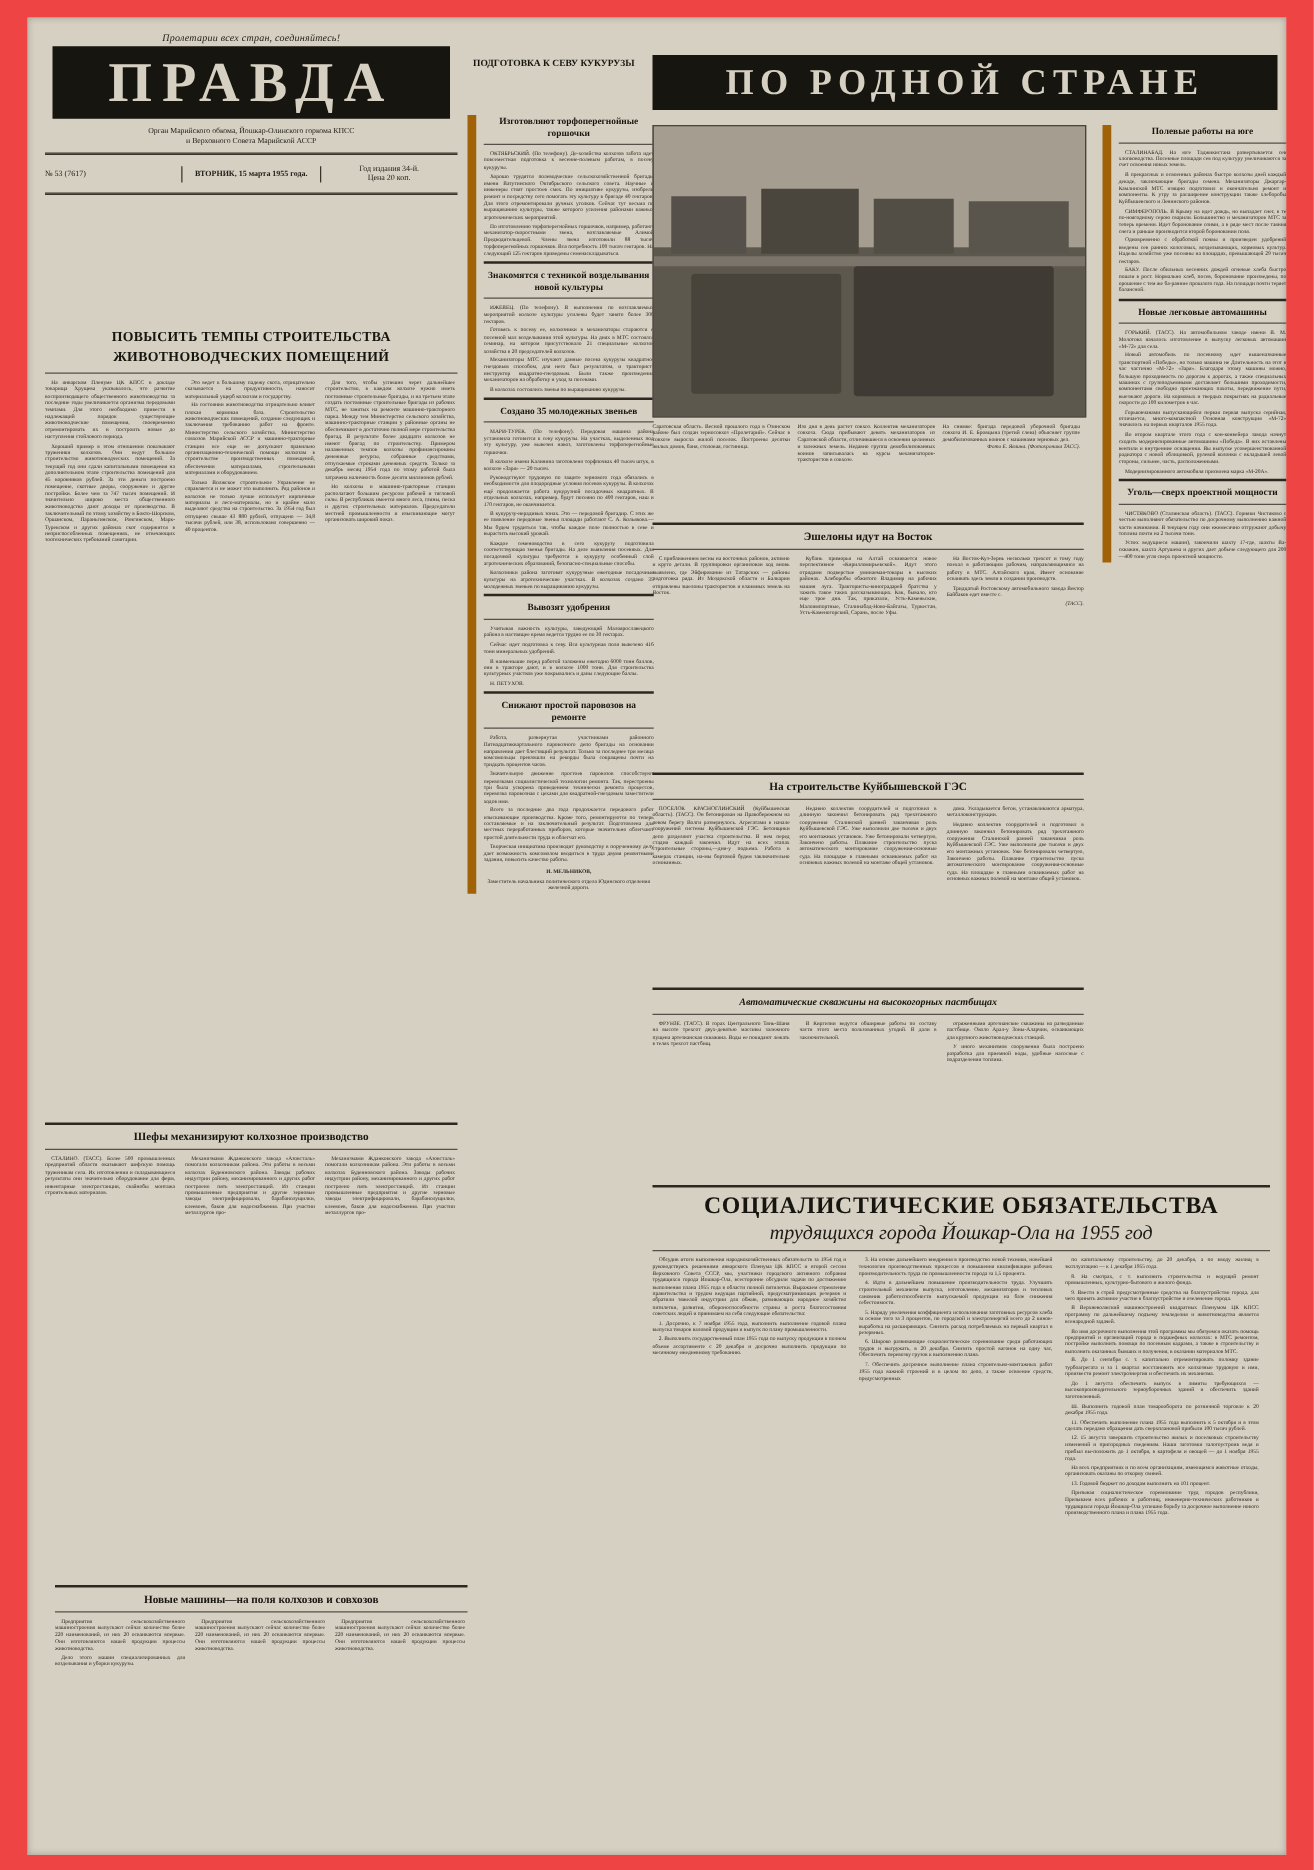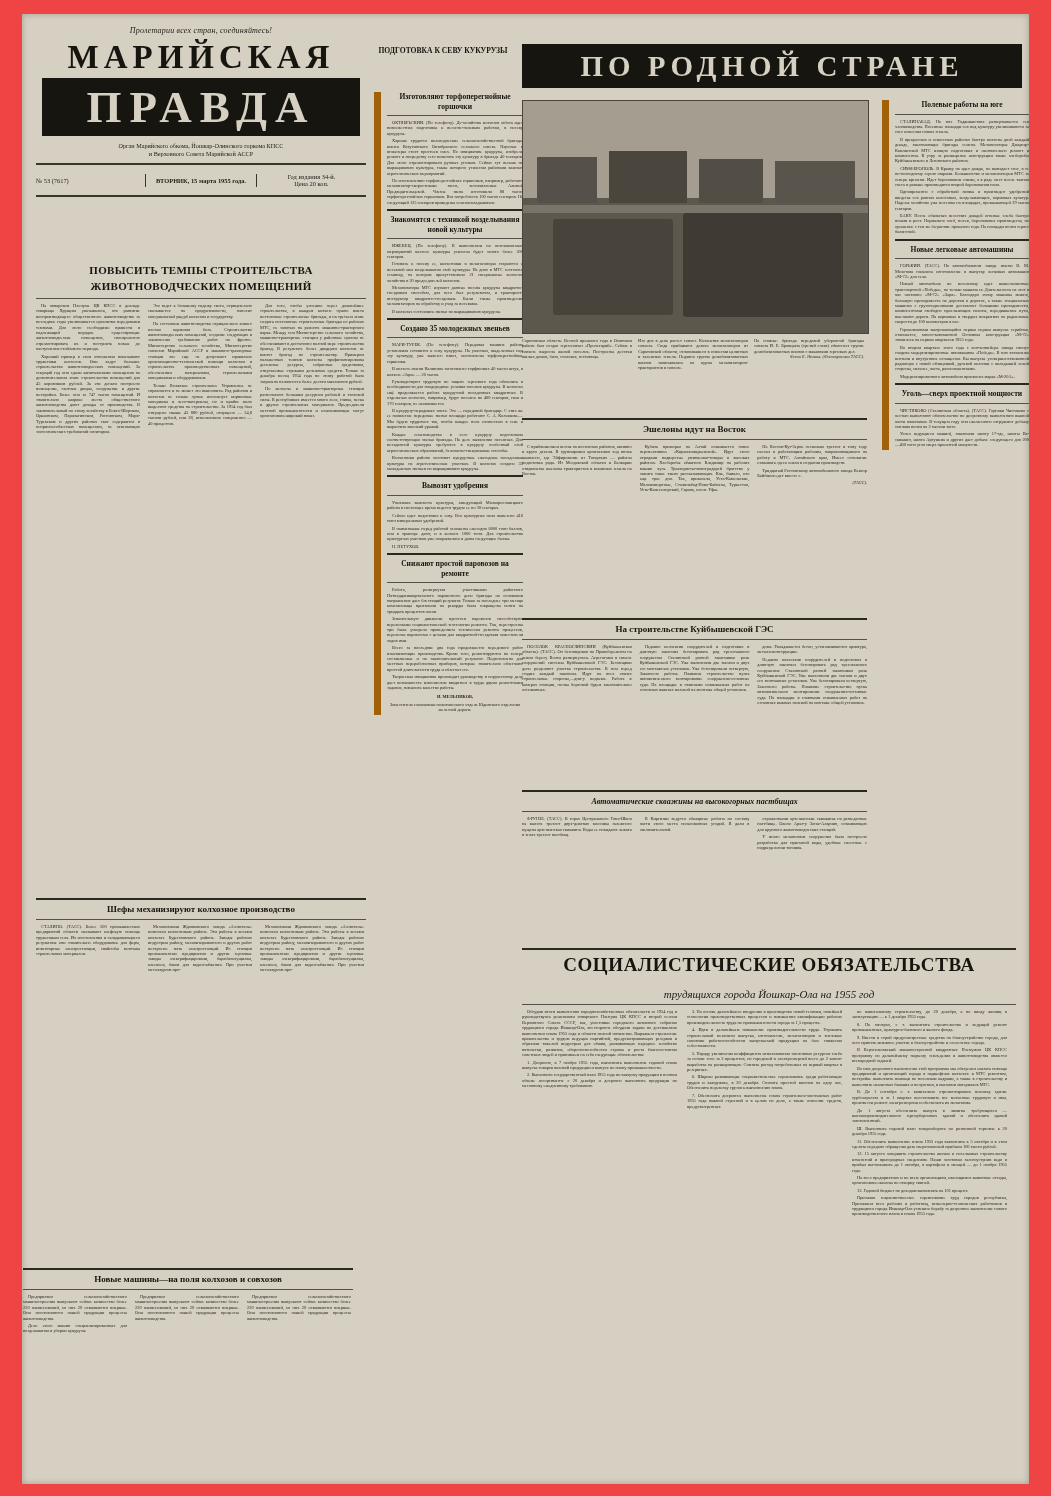--- a/index.html
+++ b/index.html
@@ -72,21 +72,20 @@
   .col{position:absolute;}
 </style>
 </head>
 <body>
 
 <div class="page">
 <div class="sheet">
 
   <div class="masthead">
     <div class="slogan">Пролетарии всех стран, соединяйтесь!</div>
-    <div class="title-mari">МАРИЙСКАЯ</div>
     <div class="title-pravda">ПРАВДА</div>
     <div class="org">Орган Марийского обкома, Йошкар-Олинского горкома КПСС</div>
     <div class="org" style="margin-top:0">и Верховного Совета Марийской АССР</div>
     <div class="mast-rule"></div>
     <div class="issueline">
       <div class="l">№ 53 (7617)</div>
       <div class="mid">ВТОРНИК, 15 марта 1955 года.</div>
       <div>
         <span>Год издания 34-й.</span><br>
         <span>Цена 20 коп.</span>
@@ -131,21 +130,21 @@
       </div>
       <div class="tiny" style="width:104px;">
         <p>Механизмами Жданковского завода «Азовсталь» помогали колхозникам района. Эти работы в восьми колхозах Буденновского района. Заводы рабочих индустрии району, механизированного и других работ построено пять электростанций. Из станции промышленные предприятия и другие зерновые заводы электрифицировали, барабанолущилки, клеевоев, баков для водоснабжения. При участии металлургов про-</p>
       </div>
       <div class="tiny" style="width:104px;">
         <p>Механизмами Жданковского завода «Азовсталь» помогали колхозникам района. Эти работы в восьми колхозах Буденновского района. Заводы рабочих индустрии району, механизированного и других работ построено пять электростанций. Из станции промышленные предприятия и другие зерновые заводы электрифицировали, барабанолущилки, клеевоев, баков для водоснабжения. При участии металлургов про-</p>
       </div>
     </div>
   </div>
 
-  <div class="col" style="left:1px;top:1250px;width:330px;">
+  <div class="col" style="left:22px;top:1250px;width:330px;">
     <div class="rule-thick"></div>
     <div class="h-sub">Новые машины—на поля колхозов и совхозов</div>
     <div class="rule-thin"></div>
     <div style="display:flex;gap:8px;">
       <div class="tiny" style="width:104px;">
         <p>Предприятия сельскохозяйственного машиностроения выпускают сейчас количество более 220 наименований, из них 20 осваиваются впервые. Они изготовляются нашей продукции процессы животноводства.</p>
         <p>Дело этого машин специализированных для возделывания и уборки кукурузы.</p>
       </div>
       <div class="tiny" style="width:104px;">
         <p>Предприятия сельскохозяйственного машиностроения выпускают сейчас количество более 220 наименований, из них 20 осваиваются впервые. Они изготовляются нашей продукции процессы животноводства.</p>
@@ -315,21 +314,21 @@
     <div class="rule-thin"></div>
     <div class="tiny">
       <p>ЧИСТЯКОВО (Сталинская область). (ТАСС). Горняки Чистяково с честью выполняют обязательство по досрочному выполнению важной части начинания. В текущем году они ежемесячно отгружают добычу топлива почти на 2 тысячи тонн.</p>
       <p>Успех ведущиеся машин), закончили шахту 17-где, шахты Ва-скважин, шахта Артушева и других дает добыче следующего для 200—400 тонн угля сверх проектной мощности.</p>
     </div>
   </div>
 
   <div class="col" style="left:500px;top:930px;width:494px;">
     <div class="rule-thick"></div>
     <div class="h-main" style="font-size:19px;line-height:22px;letter-spacing:.6px;">СОЦИАЛИСТИЧЕСКИЕ ОБЯЗАТЕЛЬСТВА</div>
-    <div class="center ital" style="font-size:11px;margin-top:12px;color:#1d1a16;">трудящихся города Йошкар-Ола на 1955 год</div>
+    <div class="center ital" style="font-size:16px;margin-top:2px;color:#1d1a16;">трудящихся города Йошкар-Ола на 1955 год</div>
     <div class="rule-thin"></div>
     <div style="display:flex;gap:10px;">
       <div class="tiny" style="width:155px;">
         <p>Обсудив итоги выполнения народнохозяйственных обязательств за 1954 год и руководствуясь решениями январского Пленума ЦК КПСС и второй сессии Верховного Совета СССР, мы, участники городского активного собрания трудящихся города Йошкар-Ола, всесторонне обсудили задачи по достижению выполнения плана 1955 года в области полной пятилетки. Выражаем стремление правительства и трудом ведущая партийной, предусматривающих резервов и обратили тяжелой индустрии для обжив, развивающих народное хозяйство пятилетки, развития, обороноспособности страны и роста благосостояния советских людей и принимаем на себя следующие обязательства:</p>
         <p>1. Досрочно, к 7 ноября 1955 года, выполнить выполнение годовой плана выпуска товаров валовой продукции и выпуск по плану промышленности.</p>
         <p>2. Выполнить государственный план 1955 года по выпуску продукции в полном объеме ассортименте с 20 декабря и досрочно выполнить продукции по месячному ежедневному требованию.</p>
       </div>
       <div class="tiny" style="width:155px;">
         <p>3. На основе дальнейшего внедрения в производство новой техники, новейшей технологии производственных процессов и повышения квалификации рабочих производительность труда по промышленности города за 1,5 процента.</p>
         <p>4. Идти в дальнейшем повышение производительности труда. Улучшить строительный механизм выпуска, изготовление, механизаторов и тепловых сановник работоспособности выпускаемой продукции на базе снижения себестоимости.</p>

